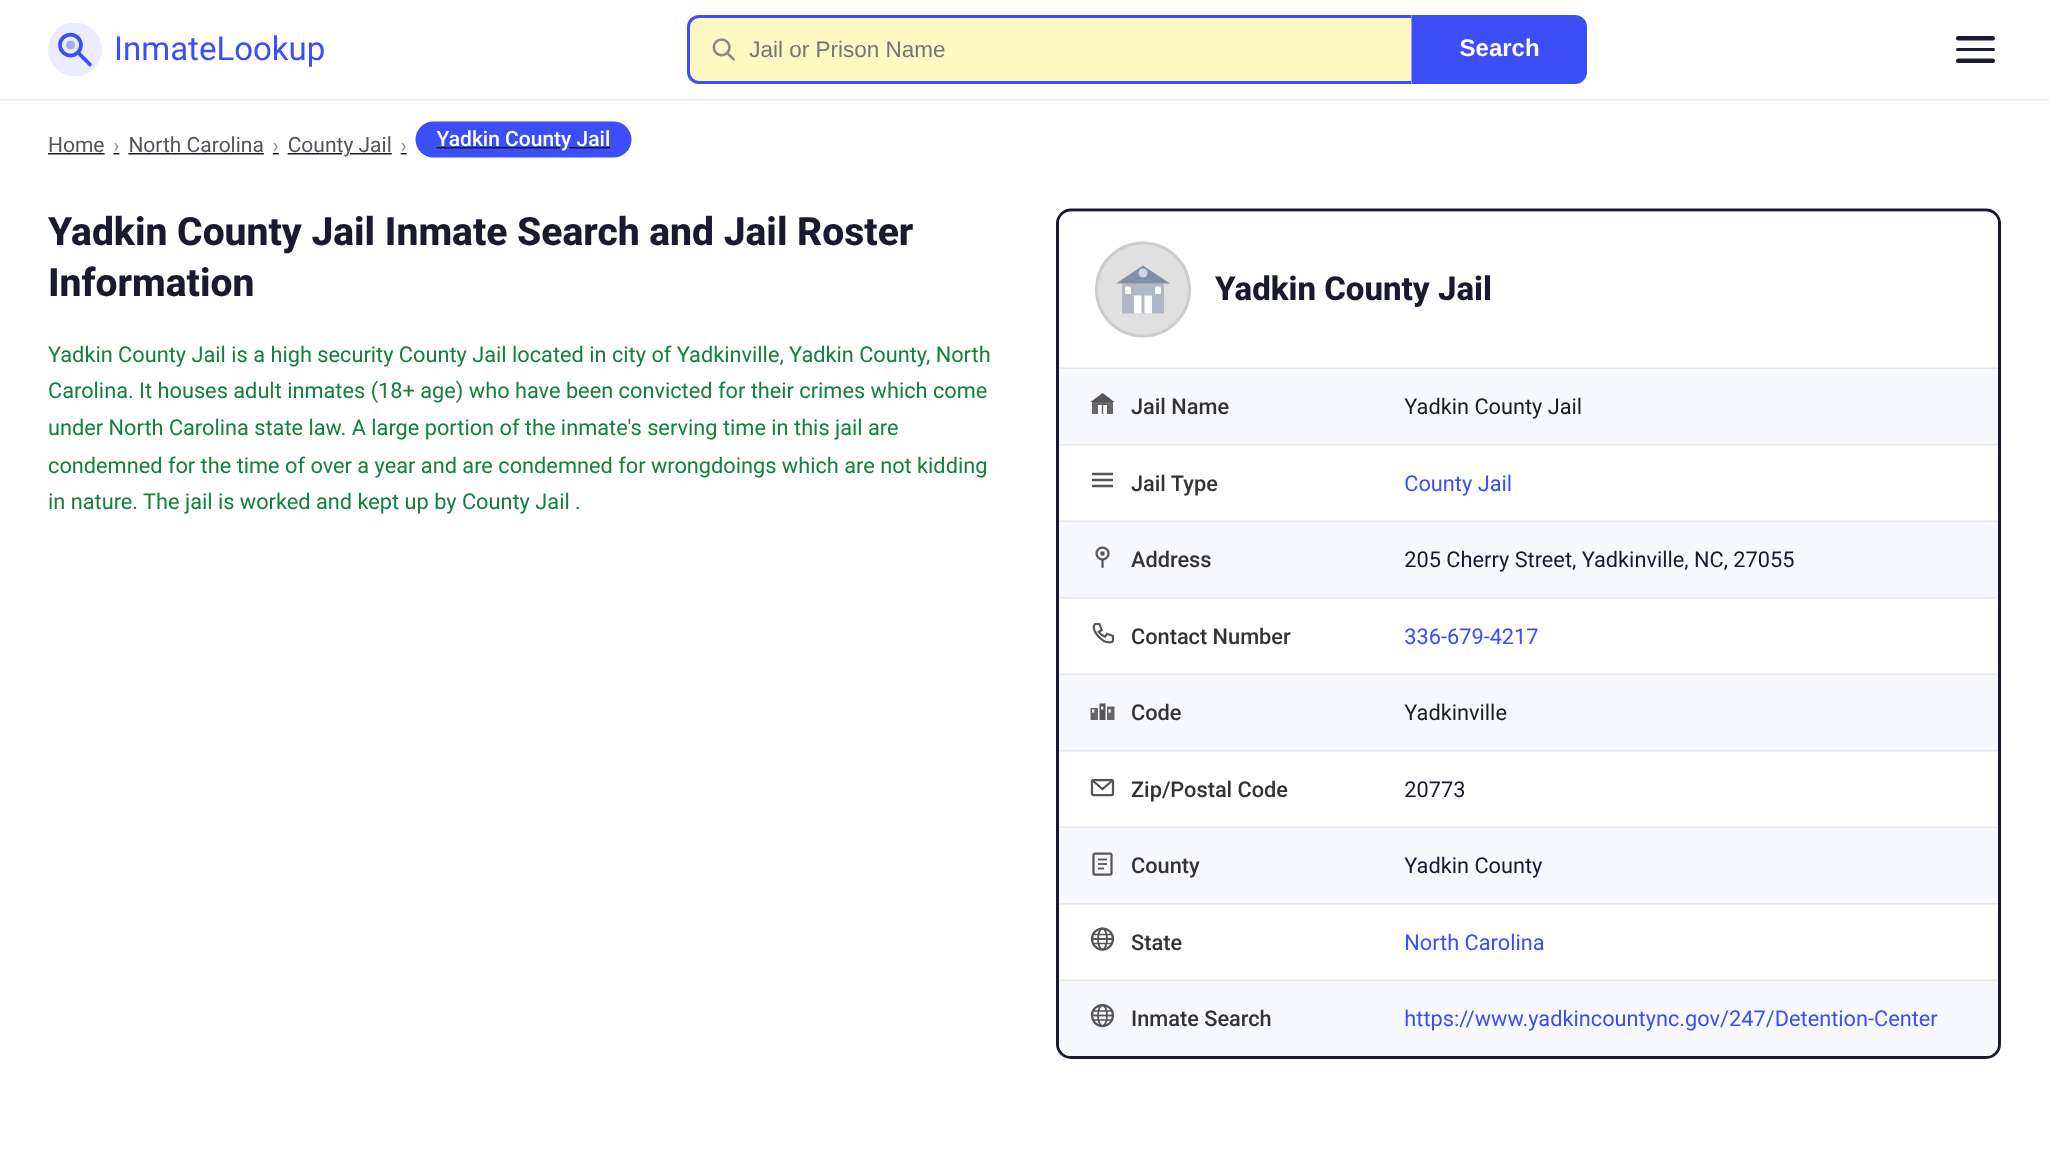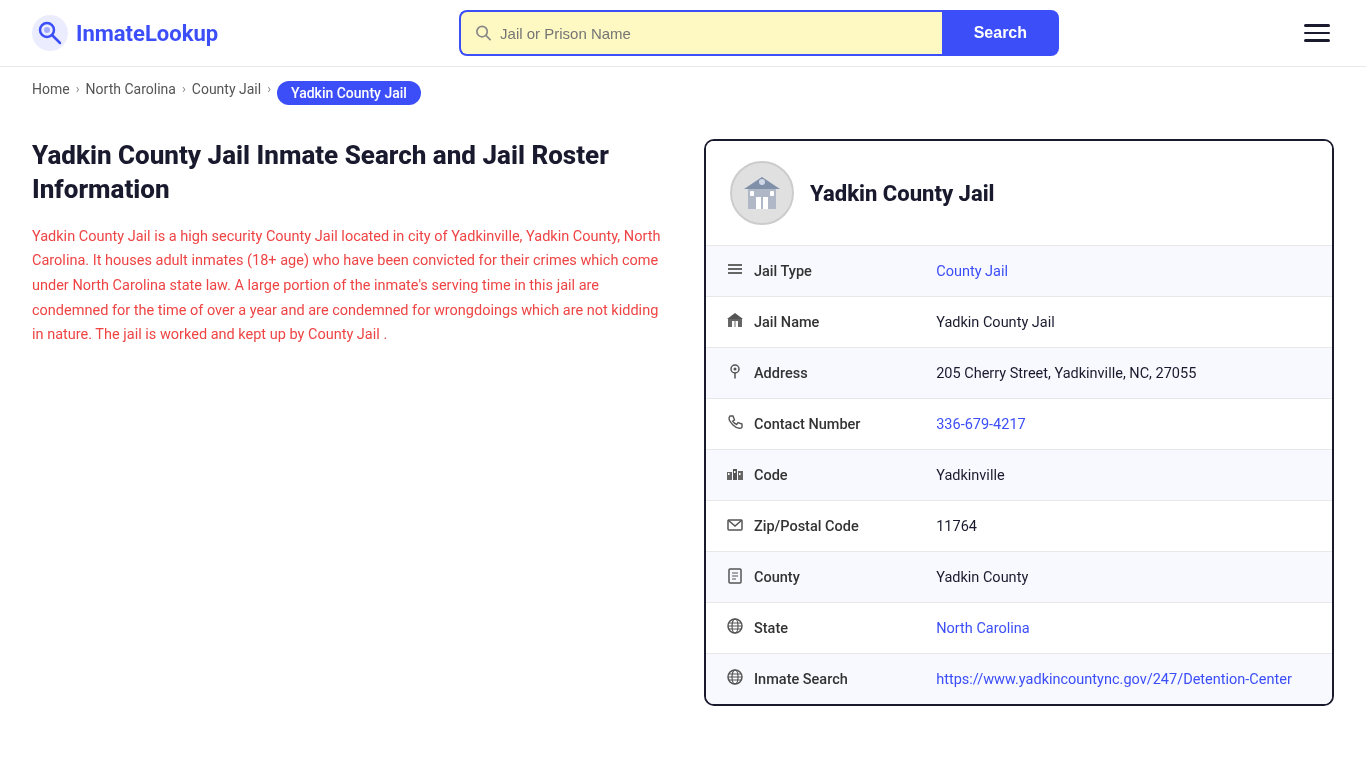--- a/index.html
+++ b/index.html
@@ -19,21 +19,21 @@
       align-items: center;
       gap: 8px;
       text-decoration: none;
     }
     .logo-icon {
       width: 36px;
       height: 36px;
     }
     .logo-text {
       font-size: 22px;
-      font-weight: 700;
+      font-weight: 400;
       color: #1a1a2e;
     }
     .logo-text span { color: #3b4ef8; }
 
     .search-bar {
       display: flex;
       align-items: center;
       gap: 0;
       flex: 1;
       max-width: 600px;
@@ -84,24 +84,25 @@
       display: block;
       width: 26px;
       height: 2.5px;
       background: #1a1a2e;
       border-radius: 2px;
     }
 
     
     .breadcrumb {
       display: flex;
-      align-items: flex-start;
+      align-items: flex-end;
       gap: 6px;
       padding: 14px 32px;
       font-size: 14px;
+      text-decoration: underline;
     }
     .breadcrumb a {
       color: #555;
       text-decoration: none;
     }
     .breadcrumb .sep {
       color: #888;
       font-size: 13px;
     }
     .breadcrumb .active {
@@ -128,21 +129,21 @@
     }
     .page-title {
       font-size: 26px;
       font-weight: 800;
       color: #1a1a2e;
       margin-bottom: 18px;
       line-height: 1.3;
     }
     .description {
       font-size: 14.5px;
-      color: #ef4444;
+      color: #15803d;
       line-height: 1.7;
       margin-bottom: 18px;
     }
 
     
     .right-col {
       flex: 1;
       min-width: 0;
     }
     .info-card {
@@ -282,42 +283,42 @@
         </div>
         <span class="card-title">Yadkin County Jail</span>
       </div>
 
       <table class="info-table">
         <tbody id="info-table-body">
             <tr>
               <td>
                 <div class="label-cell">
                   <span><svg width="18" height="18" viewBox="0 0 18 18" fill="none">
-                      <line x1="2" y1="5" x2="16" y2="5" stroke="#555" stroke-width="1.8"></line>
-                      <line x1="2" y1="9" x2="16" y2="9" stroke="#555" stroke-width="1.8"></line>
-                      <line x1="2" y1="13" x2="16" y2="13" stroke="#555" stroke-width="1.8"></line>
-                    </svg></span>
-                  <span>Jail Type</span>
-                </div>
-              </td>
-              <td><a href="#">County Jail</a></td>
-            </tr>
-            <tr>
-              <td>
-                <div class="label-cell">
-                  <span><svg width="18" height="18" viewBox="0 0 18 18" fill="none">
                       <rect x="2" y="8" width="14" height="8" fill="#666"></rect>
                       <polygon points="1,8 9,2 17,8" fill="#555"></polygon>
                       <rect x="6" y="10" width="2.5" height="6" fill="#fff"></rect>
                       <rect x="9.5" y="10" width="2.5" height="6" fill="#fff"></rect>
                     </svg></span>
                   <span>Jail Name</span>
                 </div>
               </td>
               <td>Yadkin County Jail</td>
+            </tr>
+            <tr>
+              <td>
+                <div class="label-cell">
+                  <span><svg width="18" height="18" viewBox="0 0 18 18" fill="none">
+                      <line x1="2" y1="5" x2="16" y2="5" stroke="#555" stroke-width="1.8"></line>
+                      <line x1="2" y1="9" x2="16" y2="9" stroke="#555" stroke-width="1.8"></line>
+                      <line x1="2" y1="13" x2="16" y2="13" stroke="#555" stroke-width="1.8"></line>
+                    </svg></span>
+                  <span>Jail Type</span>
+                </div>
+              </td>
+              <td><a href="#">County Jail</a></td>
             </tr>
             <tr>
               <td>
                 <div class="label-cell">
                   <span><svg width="18" height="18" viewBox="0 0 18 18" fill="none">
                       <circle cx="9" cy="7" r="4" stroke="#555" stroke-width="1.5"></circle>
                       <circle cx="9" cy="7" r="1.5" fill="#555"></circle>
                       <path d="M9 11 L9 16" stroke="#555" stroke-width="1.5" stroke-linecap="round"></path>
                     </svg></span>
                   <span>Address</span>
@@ -355,21 +356,21 @@
             <tr>
               <td>
                 <div class="label-cell">
                   <span><svg width="18" height="18" viewBox="0 0 18 18" fill="none">
                       <rect x="2" y="5" width="14" height="10" rx="1" stroke="#555" stroke-width="1.5"></rect>
                       <polyline points="2,5 9,11 16,5" stroke="#555" stroke-width="1.5"></polyline>
                     </svg></span>
                   <span>Zip/Postal Code</span>
                 </div>
               </td>
-              <td>11764</td>
+              <td>20773</td>
             </tr>
             <tr>
               <td>
                 <div class="label-cell">
                   <span><svg width="18" height="18" viewBox="0 0 18 18" fill="none">
                       <rect x="3" y="3" width="12" height="14" rx="1" stroke="#555" stroke-width="1.5"></rect>
                       <line x1="6" y1="7" x2="12" y2="7" stroke="#555" stroke-width="1.2"></line>
                       <line x1="6" y1="10" x2="12" y2="10" stroke="#555" stroke-width="1.2"></line>
                       <line x1="6" y1="13" x2="10" y2="13" stroke="#555" stroke-width="1.2"></line>
                     </svg></span>

